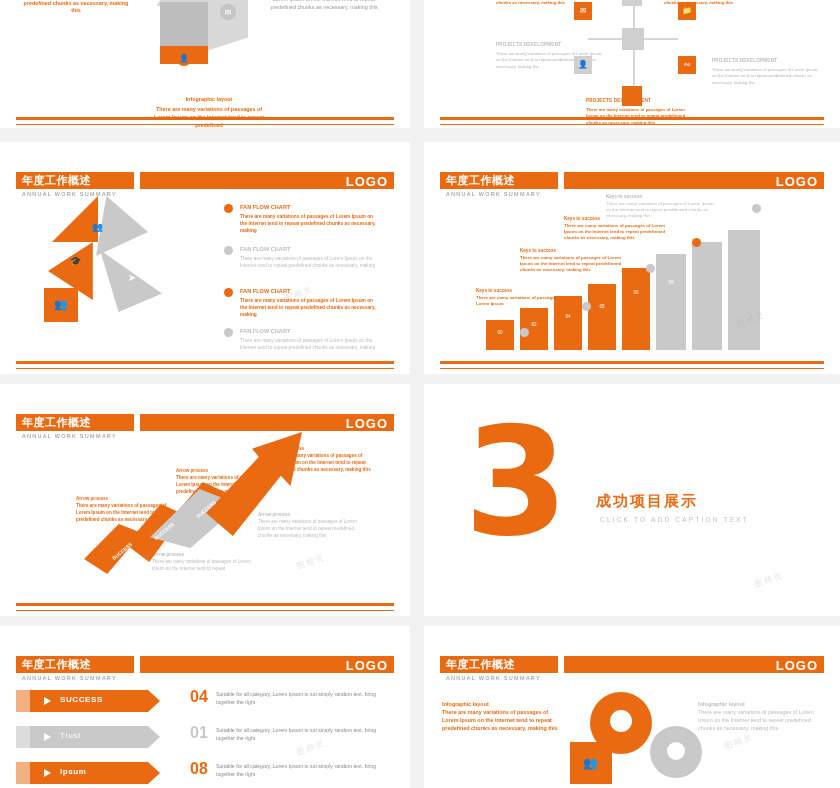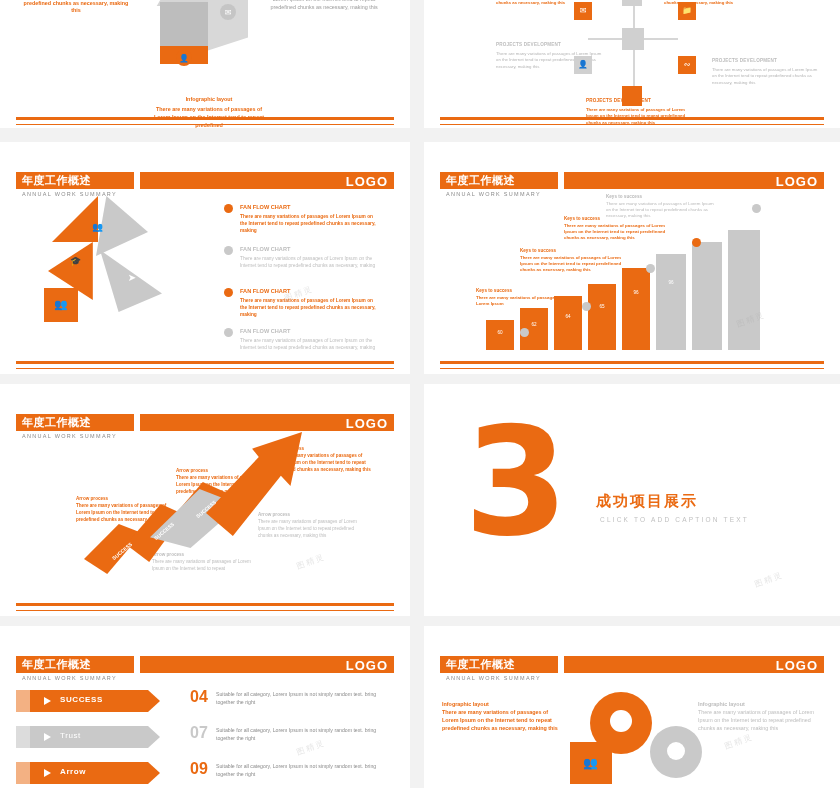--- a/index.html
+++ b/index.html
@@ -334,33 +334,33 @@
 
     <div class="lrow" style="top:100px;">
       <div class="lstrip" style="background:#dcdcdc;"></div>
       <div class="ltag" style="left:14px;">
         <div class="body" style="background:#c9c9c9;"></div>
         <div class="tip" style="border-left:12px solid #c9c9c9;"></div>
         <span style="color:#fff;font-weight:normal;">Trust</span>
         <div style="position:absolute;left:14px;top:7px;width:0;height:0;border-left:7px solid #fff;border-top:4px solid transparent;border-bottom:4px solid transparent;"></div>
       </div>
     </div>
-    <div class="lnum" style="left:190px;top:98px;color:#c9c9c9;">07</div>
+    <div class="lnum" style="left:190px;top:98px;color:#c9c9c9;">01</div>
     <div class="ltxt" style="left:216px;top:100px;">Suitable for all category, Lorem Ipsum is not simply random text. bring together the right</div>
 
     <div class="lrow" style="top:136px;">
       <div class="lstrip" style="background:#f3b183;"></div>
       <div class="ltag" style="left:14px;">
         <div class="body" style="background:#ea6a12;"></div>
         <div class="tip" style="border-left:12px solid #ea6a12;"></div>
-        <span style="color:#fff;">Arrow</span>
+        <span style="color:#fff;">Ipsum</span>
         <div style="position:absolute;left:14px;top:7px;width:0;height:0;border-left:7px solid #fff;border-top:4px solid transparent;border-bottom:4px solid transparent;"></div>
       </div>
     </div>
-    <div class="lnum" style="left:190px;top:134px;color:#ea6a12;">09</div>
+    <div class="lnum" style="left:190px;top:134px;color:#ea6a12;">08</div>
     <div class="ltxt" style="left:216px;top:136px;">Suitable for all category, Lorem Ipsum is not simply random text. bring together the right</div>
 
     <div class="wm" style="left:296px;top:116px;">图精灵</div>
   </div>
 
   <div class="slide s31">
     <div class="hdr">
       <div class="bar"></div>
       <div class="bar2"></div>
       <div class="cn">年度工作概述</div>

